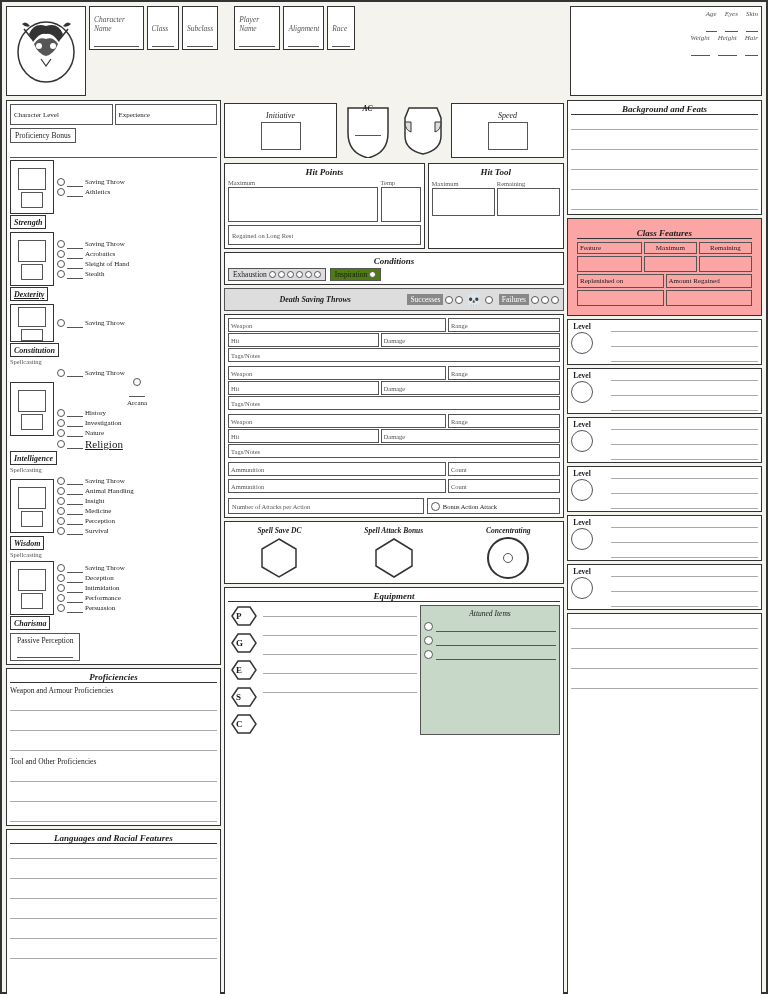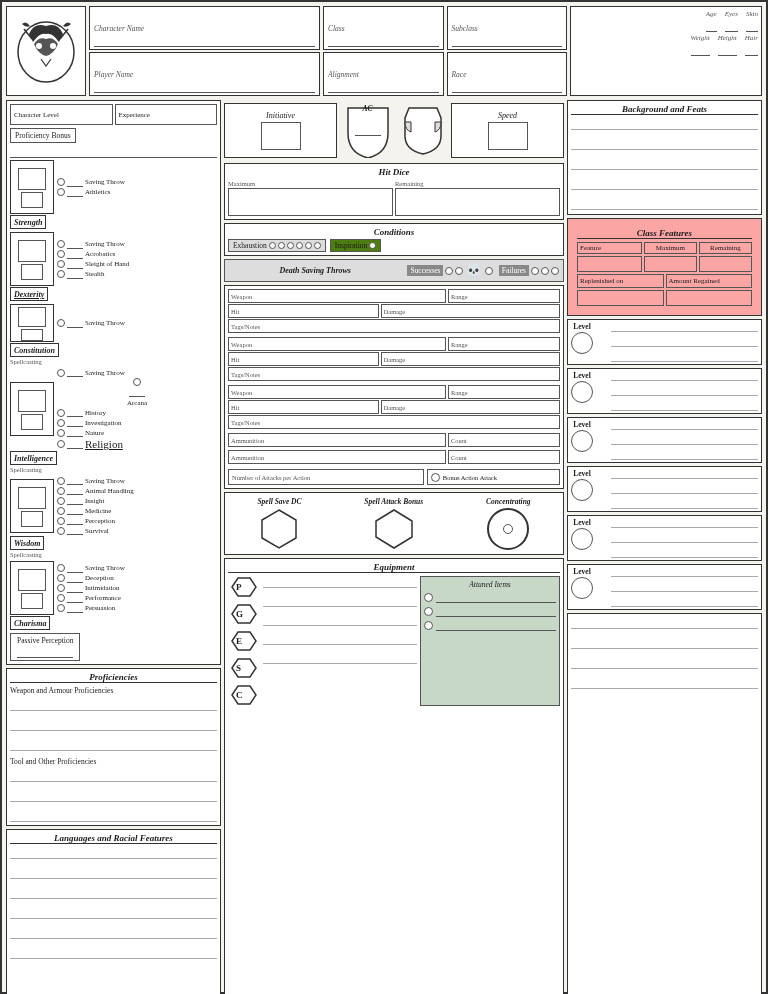--- a/index.html
+++ b/index.html
@@ -35,22 +35,22 @@
       display: flex;
       align-items: center;
       justify-content: center;
       background: #fff;
       flex-shrink: 0;
     }
     .header-logo svg { width: 65px; height: 75px; }
     .header-main {
       flex: 1;
       display: flex;
-      flex-direction: column;
-      gap: 2px;
+      flex-direction: row;
+      gap: 16px;
     }
     .header-row1 {
       display: flex;
       gap: 3px;
       height: 44px;
     }
     .header-row2 {
       display: flex;
       gap: 3px;
       height: 44px;
@@ -891,22 +891,40 @@
             <path d="M40,18 L34,18 L34,28 Q40,26 40,18 Z" fill="#ddd" stroke="#333" stroke-width="1"></path>
           </svg>
         </div>
         <div class="speed-box">
           <span style="font-size:8px;font-style:italic;">Speed</span>
           <div style="border:1px solid #555;width:40px;height:28px;margin-top:2px;"></div>
         </div>
       </div>
 
       <div class="hp-section">
+        <div class="hp-box">
+          <div class="hp-title">Hit Points</div>
+          <div class="hp-row">
+            <div style="flex:1;">
+              <div style="font-size:6.5px;color:#555;">Maximum</div>
+              <div style="border:1px solid #555;height:35px;width:100%;margin-top:1px;"></div>
+            </div>
+            <div style="width:40px;flex-shrink:0;">
+              <div style="font-size:6.5px;color:#555;">Temp</div>
+              <div style="border:1px solid #555;height:35px;width:100%;margin-top:1px;"></div>
+            </div>
+          </div>
+          <div style="margin-top:3px;">
+            <div style="border:1px solid #555;height:20px;width:100%;display:flex;align-items:center;padding:0 3px;">
+              <span style="font-size:6.5px;color:#555;">Regained on Long Rest</span>
+            </div>
+          </div>
+        </div>
         <div class="hit-dice-box">
-          <div class="hp-title">Hit Dice</div>
+          <div class="hp-title">Hit Tool</div>
           <div style="display:flex;gap:2px;margin-top:3px;">
             <div style="flex:1;">
               <div style="font-size:6.5px;color:#555;">Maximum</div>
               <div style="border:1px solid #555;height:28px;margin-top:1px;"></div>
             </div>
             <div style="flex:1;">
               <div style="font-size:6.5px;color:#555;">Remaining</div>
               <div style="border:1px solid #555;height:28px;margin-top:1px;"></div>
             </div>
           </div>

